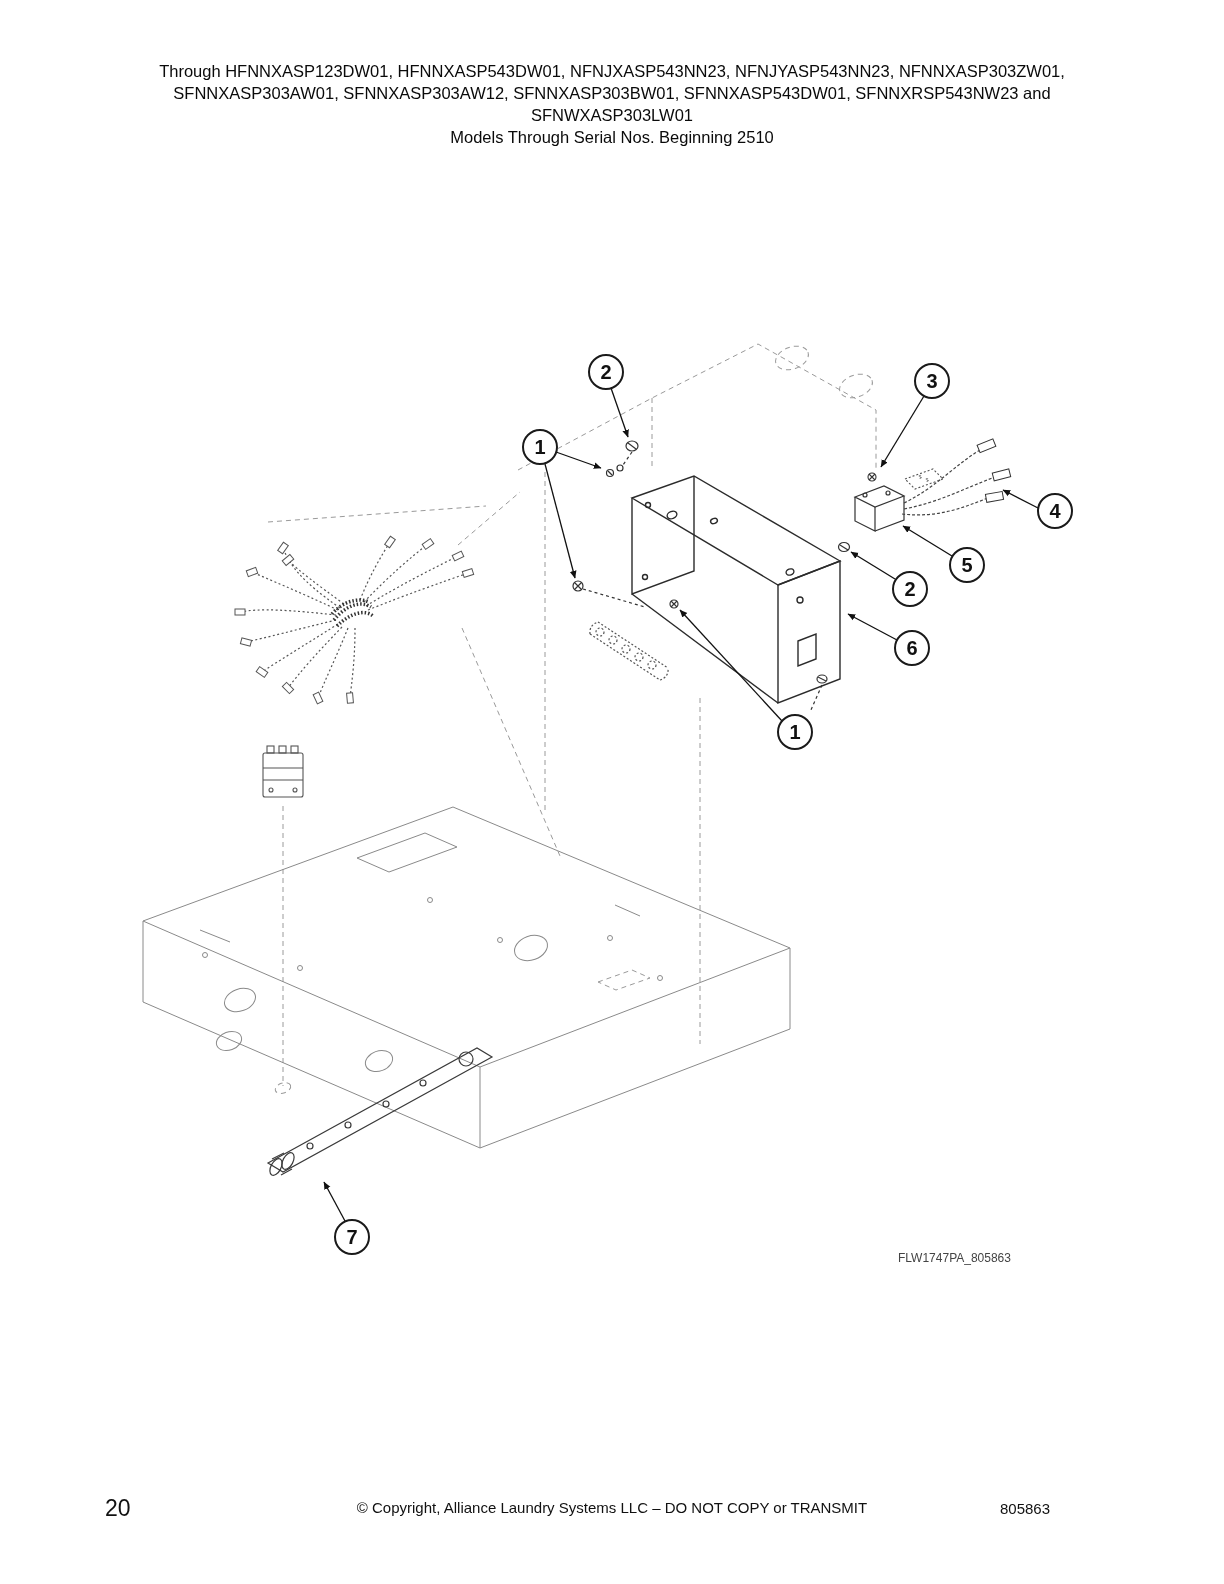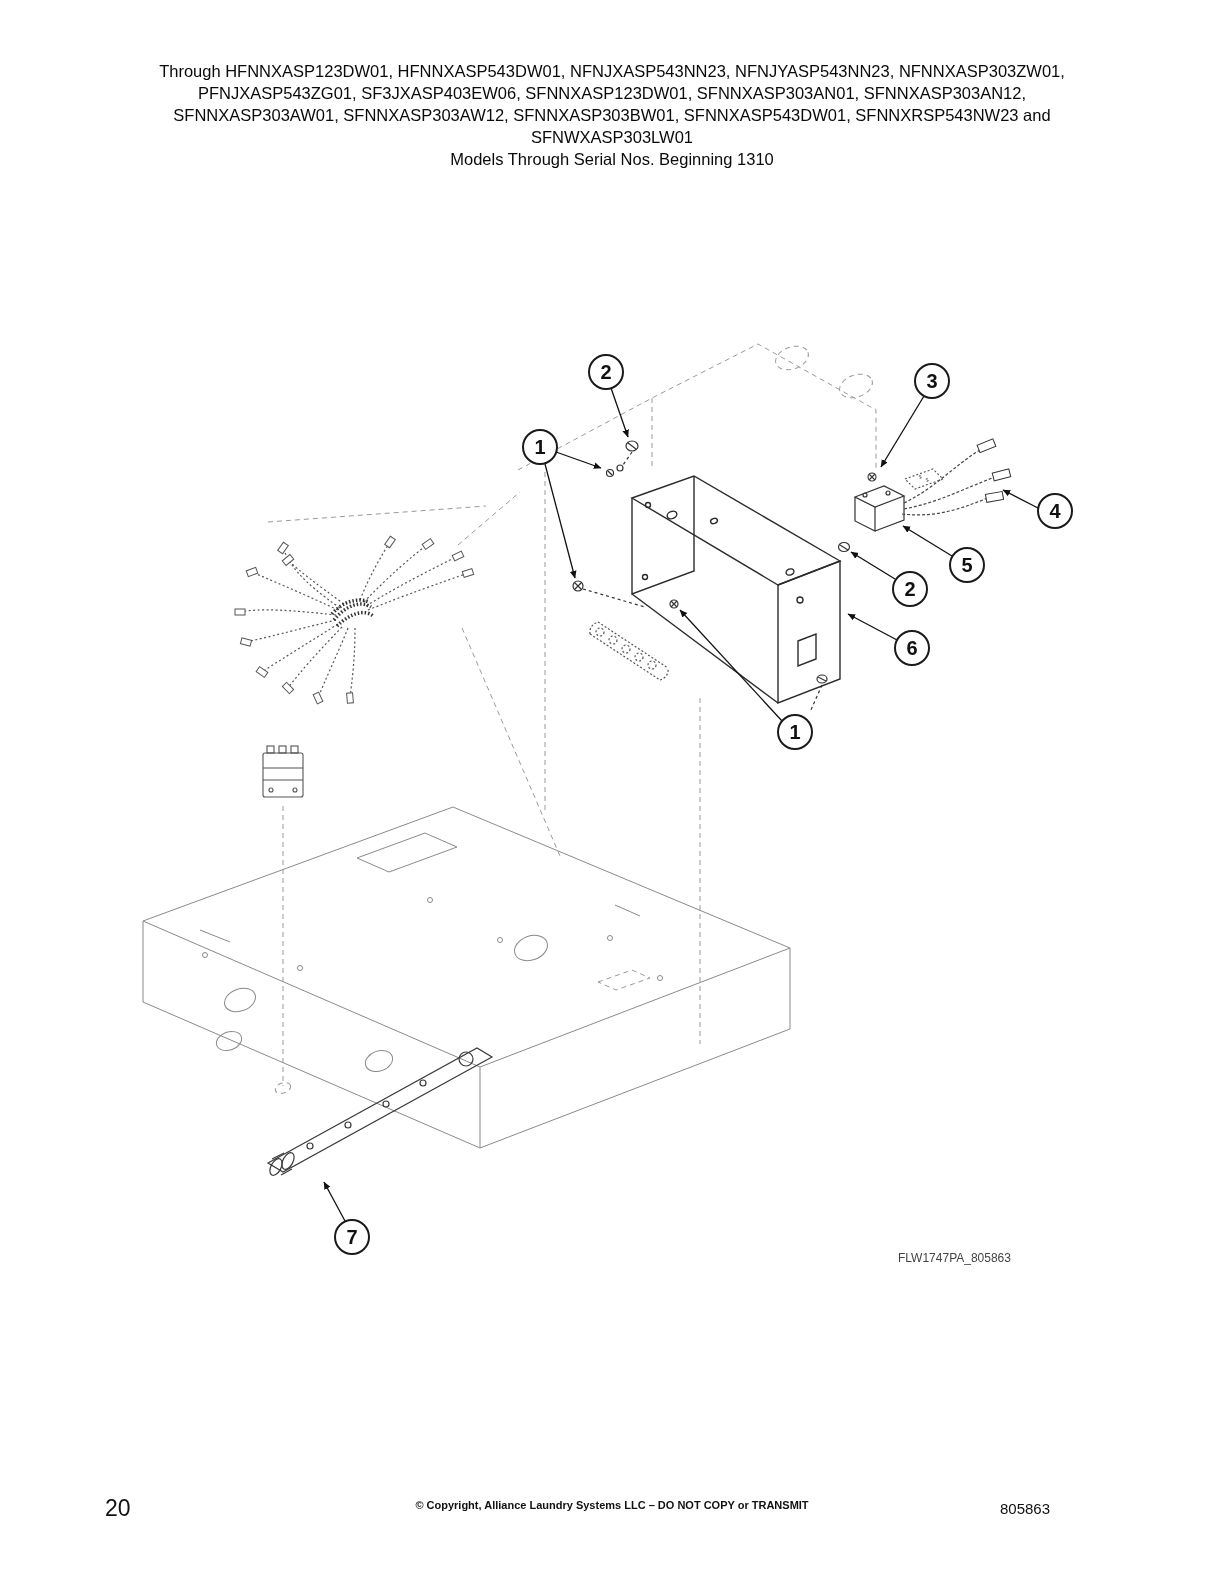--- a/index.html
+++ b/index.html
@@ -7,21 +7,21 @@
   body { font-family:"Liberation Sans", sans-serif; color:#111; }
   .page { position:relative; width:1224px; height:1584px; background:#fff; overflow:hidden; margin:0 auto; }
   .diagram-svg { position:absolute; left:0; top:0; width:1224px; height:1584px; }
   .diagram-svg text { font-family:"Liberation Sans", sans-serif; }
   .header { position:relative; padding-top:50px; text-align:center; }
   .title { font-size:28px; font-weight:bold; line-height:37px; color:#0a0a0a; }
   .models { margin-top:10px; font-size:16.5px; line-height:22px; color:#0a0a0a; }
   .mline { white-space:nowrap; }
   .figure-code { position:absolute; left:898px; top:1251px; font-size:12px; color:#444; }
   .pagenum { position:absolute; left:105px; top:1495px; font-size:23px; }
-  .copyright { position:absolute; left:0; right:0; top:1499px; text-align:center; font-size:11px; font-weight:bold; }
+  .copyright { position:absolute; left:0; right:0; top:1499px; text-align:center; font-size:15px; font-weight:normal; }
   .docnum { position:absolute; left:1000px; top:1500px; font-size:15px; }
 </style>
 </head>
 <body>
 
 <div class="page">
 
   <svg class="diagram-svg" viewBox="0 0 1224 1584" aria-hidden="true">
     <defs>
       <marker id="arw" viewBox="0 0 10 10" refX="8.5" refY="5" markerWidth="6.5" markerHeight="6.5" orient="auto-start-reverse">
@@ -243,24 +243,23 @@
       <g>
         <circle cx="352" cy="1237" r="17" fill="#fff" stroke="#1a1a1a" stroke-width="2"></circle>
         <text x="352" y="1244">7</text>
       </g>
     </g>
   </svg>
 
   <div class="header">
     <div class="models">
       <div class="mline">Through HFNNXASP123DW01, HFNNXASP543DW01, NFNJXASP543NN23, NFNJYASP543NN23, NFNNXASP303ZW01,</div>
-      <div class="mline">PFNJXASP543ZG01, SF3JXASP403EW06, SFNNXASP123DW01, SFNNXASP303AN01, SFNNXASP303AN12,</div>
       <div class="mline">SFNNXASP303AW01, SFNNXASP303AW12, SFNNXASP303BW01, SFNNXASP543DW01, SFNNXRSP543NW23 and</div>
       <div class="mline">SFNWXASP303LW01</div>
-      <div class="mline">Models Through Serial Nos. Beginning 1310</div>
+      <div class="mline">Models Through Serial Nos. Beginning 2510</div>
     </div>
   </div>
 
   <div class="figure-code">FLW1747PA_805863</div>
 
   <div class="footer">
     <div class="pagenum">20</div>
     <div class="copyright">© Copyright, Alliance Laundry Systems LLC – DO NOT COPY or TRANSMIT</div>
     <div class="docnum">805863</div>
   </div>

